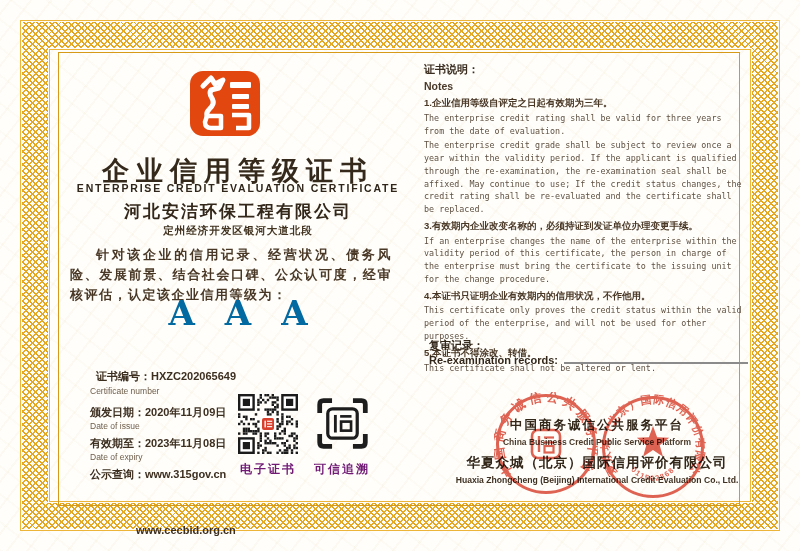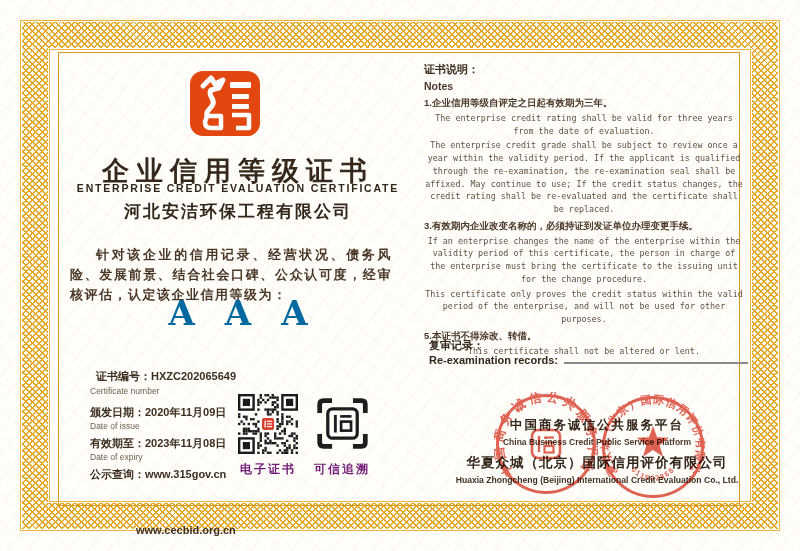--- a/index.html
+++ b/index.html
@@ -37,21 +37,21 @@
 
   .info-label{font-size:11px;font-weight:bold;color:#3d2f20;}
   .info-sub{font-size:8.5px;color:#6d5d4a;}
   .qr-label{font-size:12px;font-weight:bold;letter-spacing:2px;color:#701a75;}
 
   .notes{left:424px;top:62px;width:320px;}
   .notes-h-cn{font-size:11px;font-weight:bold;margin-bottom:3px;color:#3a2c1e;}
   .notes-h-en{font-size:10.5px;font-weight:bold;margin-bottom:4px;color:#4a3a2a;}
   .note-cn{font-size:9.5px;font-weight:600;line-height:1.45;color:#4a3826;margin-top:3px;}
   .note-en{font-size:8.4px;font-family:"DejaVu Sans Mono","Liberation Mono",monospace;
-    line-height:1.52;color:#5f5142;margin-top:2px;text-align:center;}
+    line-height:1.52;color:#5f5142;margin-top:2px;}
   .review{left:429px;top:338px;font-size:11px;font-weight:bold;color:#33271a;line-height:1.35;}
   .uline{display:inline-block;width:184px;border-bottom:2px solid #8b8b8b;vertical-align:baseline;margin-left:6px;}
 
   .issuer{left:442px;top:417px;width:310px;text-align:center;}
   .issuer-cn1{font-size:12.5px;font-weight:bold;letter-spacing:2px;color:#33271a;}
   .issuer-en1{font-size:8.5px;margin-top:3px;color:#4a3a2a;font-weight:600;}
   .issuer-cn2{font-size:13.5px;font-weight:bold;letter-spacing:1px;margin-top:7px;color:#33271a;}
   .issuer-en2{font-size:8.6px;font-weight:bold;margin-top:3px;color:#3f3122;}
 
   .seal{position:absolute;opacity:0.82;mix-blend-mode:multiply;}
@@ -74,20 +74,21 @@
     <path d="M18 46 h14 v12 h-10 q-6 0 -6 -6 z" fill="none" stroke="#fff" stroke-width="4.5" stroke-linejoin="round"></path>
     <rect x="41" y="12" width="21" height="6" rx="1" fill="#fff"></rect>
     <rect x="43" y="24" width="17" height="5" rx="1" fill="#fff"></rect>
     <rect x="43" y="34" width="17" height="5" rx="1" fill="#fff"></rect>
     <path d="M43 45 h17 v13 h-13" fill="none" stroke="#fff" stroke-width="4.5" stroke-linejoin="round"></path>
   </svg>
 
   <div class="abs ctr title-cn">企业信用等级证书</div>
   <div class="abs ctr title-en">ENTERPRISE CREDIT EVALUATION CERTIFICATE</div>
   <div class="abs ctr company">河北安洁环保工程有限公司</div>
+  <div class="abs ctr address">定州经济开发区银河大道北段</div>
   <div class="abs statement">针对该企业的信用记录、经营状况、债务风险、发展前景、结合社会口碑、公众认可度，经审核评估，认定该企业信用等级为：</div>
   <div class="abs ctr rating">AAA</div>
 
   <div class="abs info-label" style="left:96px;top:369px;">
     <span>证书编号：</span><span>HXZC202065649</span>
   </div>
   <div class="abs info-sub" style="left:90px;top:386px;">Certificate number</div>
 
   <div class="abs info-label" style="left:90px;top:405px;">
     <span>颁发日期：</span><span>2020年11月09日</span>
@@ -293,20 +294,21 @@
   <div class="abs ctr qr-label" style="left:307px;top:461px;width:70px;">可信追溯</div>
 
   <div class="abs notes">
     <div class="notes-h-cn">证书说明：</div>
     <div class="notes-h-en">Notes</div>
     <div class="note-cn">1.企业信用等级自评定之日起有效期为三年。</div>
     <div class="note-en">The enterprise credit rating shall be valid for three years from the date of evaluation.</div>
     <div class="note-en">The enterprise credit grade shall be subject to review once a year within the validity period. If the applicant is qualified through the re-examination, the re-examination seal shall be affixed. May continue to use; If the credit status changes, the credit rating shall be re-evaluated and the certificate shall be replaced.</div>
     <div class="note-cn">3.有效期内企业改变名称的，必须持证到发证单位办理变更手续。</div>
     <div class="note-en">If an enterprise changes the name of the enterprise within the validity period of this certificate, the person in charge of the enterprise must bring the certificate to the issuing unit for the change procedure.</div>
+    <div class="note-cn">4.本证书只证明企业有效期内的信用状况，不作他用。</div>
     <div class="note-en">This certificate only proves the credit status within the valid period of the enterprise, and will not be used for other purposes.</div>
     <div class="note-cn">5.本证书不得涂改、转借。</div>
     <div class="note-en">This certificate shall not be altered or lent.</div>
   </div>
 
   <div class="abs review">
     <div>复审记录：</div>
     <div><span>Re-examination records:</span><span class="uline"></span></div>
   </div>
 

